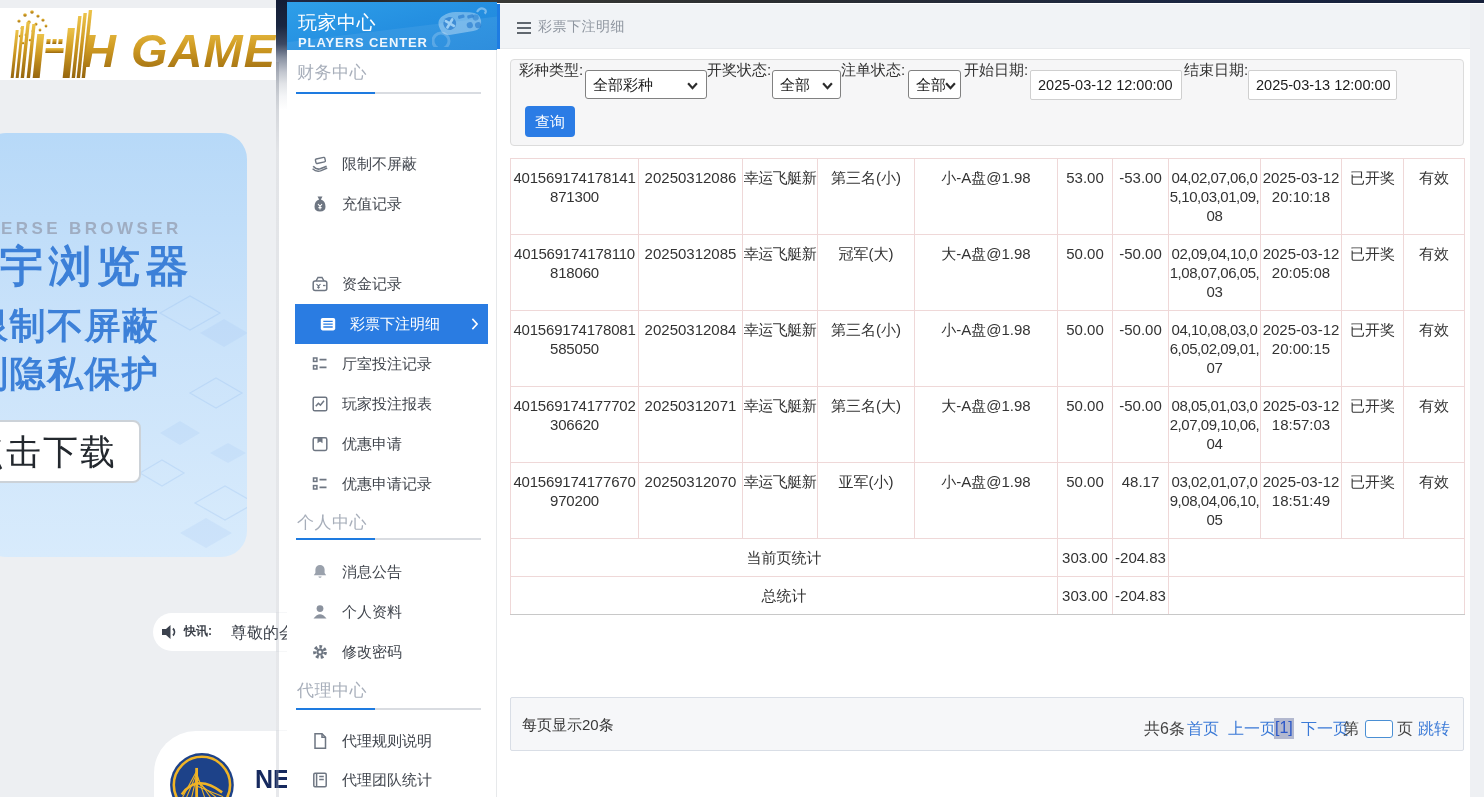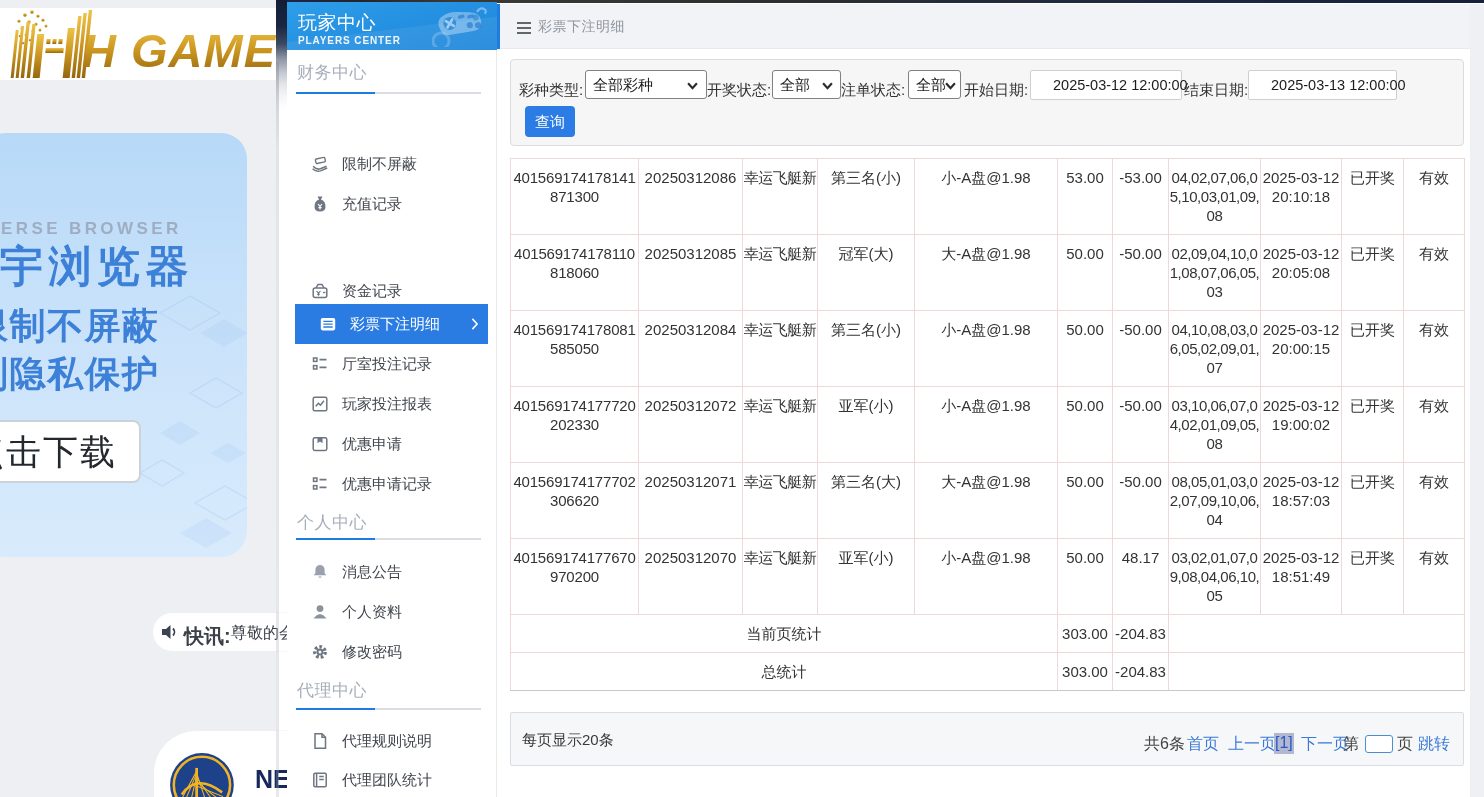--- a/index.html
+++ b/index.html
@@ -9,70 +9,70 @@
 
 #lp{left:0;top:0;width:287px;height:797px;background:#edeff2;overflow:hidden}
 #lpbar{left:0;top:8px;width:276px;height:72px;background:#fff}
 #banner{left:-20px;top:133px;width:267px;height:424px;border-radius:26px;background:linear-gradient(180deg,#b7d9f8,#c9e2fa 45%,#d8ebfc 100%);overflow:hidden}
 #banner .b1{left:21px;top:86px;font-size:17px;font-weight:bold;letter-spacing:3.4px;color:#9fadc2;white-space:nowrap}
 #banner .b2{left:20px;top:105px;font-size:43px;font-weight:bold;letter-spacing:5.5px;color:#3c80d8;white-space:nowrap}
 #banner .b3{left:-8px;top:169px;font-size:36px;font-weight:bold;letter-spacing:1.5px;color:#3c80d8;white-space:nowrap}
 #banner .b4{left:-8px;top:217px;font-size:36px;font-weight:bold;letter-spacing:1.5px;color:#3c80d8;white-space:nowrap}
 #dlbtn{left:-55px;top:420px;width:196px;height:63px;background:#fff;border:2px solid #ccd2d8;border-radius:8px;color:#23282e;font-size:35px;line-height:59px;text-align:center;letter-spacing:2px}
 #pill{left:153px;top:613px;width:134px;height:38px;background:#fff;border-radius:19px 0 0 19px;overflow:hidden}
-#pill .kx{left:31px;top:10px;font-size:20px;font-weight:bold;color:#3a3f48}
+#pill .kx{left:31px;top:10px;font-size:12px;font-weight:bold;color:#3a3f48}
 #pill .zj{left:78px;top:10px;font-size:16px;color:#3a3f48;white-space:nowrap}
 #necard{left:154px;top:731px;width:133px;height:66px;background:#fff;border-radius:42px 0 0 0;overflow:hidden}
 #necard .ne{left:101px;top:34px;font-size:25px;font-weight:bold;color:#16295e;white-space:nowrap}
 #shadow{left:276px;top:0;width:11px;height:797px;background:linear-gradient(180deg,#131d36 0px,#1a2640 26px,#3d4862 44px,#8a92a2 58px,#c2c6cf 72px,#e2e4e8 84px,#f4f5f7 96px,#ffffff 110px,#ffffff 612px,rgba(255,255,255,0) 613px,rgba(255,255,255,0) 651px,#ffffff 652px,#ffffff 730px,rgba(255,255,255,0) 731px,rgba(255,255,255,0) 100%)}
 #shadowL{left:276px;top:62px;width:3px;height:735px;background:linear-gradient(180deg,rgba(130,137,150,.45),rgba(160,166,177,.30) 90px,rgba(168,173,184,.28) 100%)}
 #topdark{left:287px;top:0;width:1197px;height:3px;background:linear-gradient(90deg,#1d2647,#23252c 6%,#3a3a36 14%,#2c2e31 40%,#1c2742 75%,#16203a)}
 
 #sb{left:287px;top:2px;width:210px;height:795px;background:#fff;border-right:1px solid #e7e9eb}
 #sbh{left:0;top:0;width:210px;height:48px;background:linear-gradient(165deg,#2e9fe9,#2590e1 50%,#1f86db);overflow:hidden}
 #sbh .sw{left:-40px;top:27px;width:300px;height:60px;background:rgba(255,255,255,.07);transform:rotate(-7deg)}
 #sbh .t1{left:11px;top:8px;font-size:19px;color:#fff;letter-spacing:.5px}
-#sbh .t2{left:11px;top:33px;font-size:10px;font-weight:bold;color:#eef6fd;letter-spacing:.9px}
+#sbh .t2{left:11px;top:33px;font-size:13px;font-weight:bold;color:#eef6fd;letter-spacing:.9px}
 .sec{left:10px;width:190px;height:22px;font-size:17px;color:#a7aeba;letter-spacing:.5px}
 .ul{left:9px;width:185px;height:2px;background:#d9dce1}
 .ul i{position:absolute;left:0;top:0;width:79px;height:2px;background:#1e7be0}
 .mi{left:0;width:210px;height:40px}
 .mi .ic{position:absolute;left:24px;top:11px;width:18px;height:18px}
 .mi .tx{position:absolute;left:55px;top:0;line-height:40px;font-size:15px;color:#40454d;white-space:nowrap}
 #act{left:8px;width:193px;height:40px;background:#2a7ce2}
 #act .tx{color:#fff}
 #act .ar{position:absolute;right:10px;top:14px;width:7px;height:12px}
 
 #mn{left:497px;top:4px;width:973px;height:793px;background:#fff}
 #mh{left:0;top:0;width:973px;height:45px;background:#f1f3f6;border-bottom:1px solid #e7e9ec}
 #mh .edge{position:absolute;left:0;top:0;width:3px;height:45px;background:#1e7ce2}
 #mh .hb{position:absolute;left:20px;width:14px;height:2px;background:#60676f}
 #mh .tt{position:absolute;left:41px;top:0;line-height:45px;font-size:14px;color:#8f96a0;letter-spacing:.5px}
 #flt{left:13px;top:55px;width:954px;height:87px;background:#f6f6f7;border:1px solid #dcdcdc;border-radius:4px}
-.fl{top:77px;height:18px;font-size:15px;color:#333;white-space:nowrap}
+.fl{top:57px;height:18px;font-size:15px;color:#333;white-space:nowrap}
 .sel{top:66px;height:29px;background:#fff;border:1px solid #818181;border-radius:3px;font-size:15px;color:#1c1c1c;line-height:27px;padding-left:7px;white-space:nowrap}
 .sel .ch{position:absolute;top:11px;width:11px;height:8px}
-.inp{top:66px;height:30px;background:#fff;border:1px solid #cfcfcf;border-radius:2px;font-size:14.5px;color:#1c1c1c;line-height:29px;padding-left:22px;white-space:nowrap}
+.inp{top:66px;height:30px;background:#fff;border:1px solid #cfcfcf;border-radius:2px;font-size:14.5px;color:#1c1c1c;line-height:29px;padding-left:7px;white-space:nowrap}
 #qbtn{left:28px;top:102px;width:50px;height:31px;background:#2b7ce5;border-radius:4px;color:#fff;font-size:15px;line-height:31px;text-align:center}
 
 #tbl{position:absolute;left:13px;top:154px;width:954px;border-collapse:collapse;table-layout:fixed;font-size:15px;color:#333}
 #tbl th{background:#eef0f3;font-weight:bold;height:41px;border:1px solid #efd8d8;border-top:1px solid #d9d9d9;border-bottom:2px solid #5f5f5f;padding:0;overflow:hidden;white-space:nowrap}
 #tbl th:first-child{border-left-color:#d9d9d9}
 #tbl th:last-child{border-right-color:#d9d9d9}
 #tbl td{border:1px solid #efd8d8;text-align:center;line-height:19px;padding:0;overflow:hidden}
 #tbl tr.dr{height:76px}
 #tbl tr.dr td{vertical-align:top;padding-top:9px}
 #tbl tr.st{height:38px}
 #tbl tr.st td{vertical-align:middle}
 #tbl tr.st:last-child td{border-bottom:1px solid #c8c8c8}
 #tbl .num{letter-spacing:-.2px}
 #tbl .res{letter-spacing:-.45px}
 #tbl .cjk5{white-space:nowrap;letter-spacing:-.5px}
 
-#pgr{left:13px;top:708px;width:954px;height:54px;background:#f6f7f9;border:1px solid #d9dee6;border-radius:2px;font-size:15px;color:#3a3a3a}
+#pgr{left:13px;top:693px;width:954px;height:54px;background:#f6f7f9;border:1px solid #d9dee6;border-radius:2px;font-size:15px;color:#3a3a3a}
 #pgr .lft{position:absolute;left:11px;top:18px}
 #pgr .pp{position:absolute;top:21px;font-size:16px;white-space:nowrap}
 #pgr a{color:#3b7ad7;text-decoration:none}
 #pgr .cur{background:#b2b8cf;color:#2b57c8;padding:1px 1px 2px;top:20px!important}
 #pgr .box{position:absolute;top:22px;width:28px;height:18px;background:#fff;border:1px solid #4a8fd4;border-radius:3px}
 #rcol{left:1470px;top:4px;width:14px;height:793px;background:#eef0f3}
 </style></head>
 <body>
 <div id="w">
 
@@ -206,21 +206,21 @@
         </svg>
       <div class="tx">限制不屏蔽</div>
       </div>
     <div class="mi a" style="top:182px">
       <svg class="ic" viewBox="0 0 18 18">
           <path d="M6.5,1.5 h5 l-1.6,3 q4.6,1.6 4.6,7.2 q0,4.8 -5.5,4.8 q-5.5,0 -5.5,-4.8 q0,-5.6 4.6,-7.2 Z" fill="#6e7682"></path>
           <path d="M7,9 l2,2.4 2,-2.4 M9,11.4 v3 M7.4,12.6 h3.2" stroke="#fff" stroke-width="1.1" fill="none"></path>
         </svg>
       <div class="tx">充值记录</div>
       </div>
-    <div class="mi a" style="top:269px">
+    <div class="mi a" style="top:262px">
       <svg class="ic" viewBox="0 0 18 18">
           <g fill="none" stroke="#6e7682" stroke-width="1.5">
             <path d="M5,6 L7,2.5 h4 L13,6"></path>
             <rect x="2.2" y="6" width="13.6" height="9.5" rx="2"></rect>
             <path d="M5.5,9 l2,2.2 2,-2.2 M7.5,11.2 v2.6 M6,12.2 h3" stroke-width="1.1"></path>
             <path d="M12,10.5 h2.5" stroke-width="1.3"></path>
           </g>
         </svg>
       <div class="tx">资金记录</div>
       </div>
@@ -402,33 +402,20 @@
             <td>第三名(小)</td>
             <td>小-A盘@1.98</td>
             <td>50.00</td>
             <td>-50.00</td>
             <td class="res">04,10,08,03,0<br>6,05,02,09,01,<br>07</td>
             <td>2025-03-12<br>20:00:15</td>
             <td>已开奖</td>
             <td>有效</td>
           </tr>
       <tr class="dr">
-            <td class="num">401569174177720<br>202330</td>
-            <td>20250312072</td>
-            <td class="cjk5">幸运飞艇新</td>
-            <td>亚军(小)</td>
-            <td>小-A盘@1.98</td>
-            <td>50.00</td>
-            <td>-50.00</td>
-            <td class="res">03,10,06,07,0<br>4,02,01,09,05,<br>08</td>
-            <td>2025-03-12<br>19:00:02</td>
-            <td>已开奖</td>
-            <td>有效</td>
-          </tr>
-      <tr class="dr">
             <td class="num">401569174177702<br>306620</td>
             <td>20250312071</td>
             <td class="cjk5">幸运飞艇新</td>
             <td>第三名(大)</td>
             <td>大-A盘@1.98</td>
             <td>50.00</td>
             <td>-50.00</td>
             <td class="res">08,05,01,03,0<br>2,07,09,10,06,<br>04</td>
             <td>2025-03-12<br>18:57:03</td>
             <td>已开奖</td>

